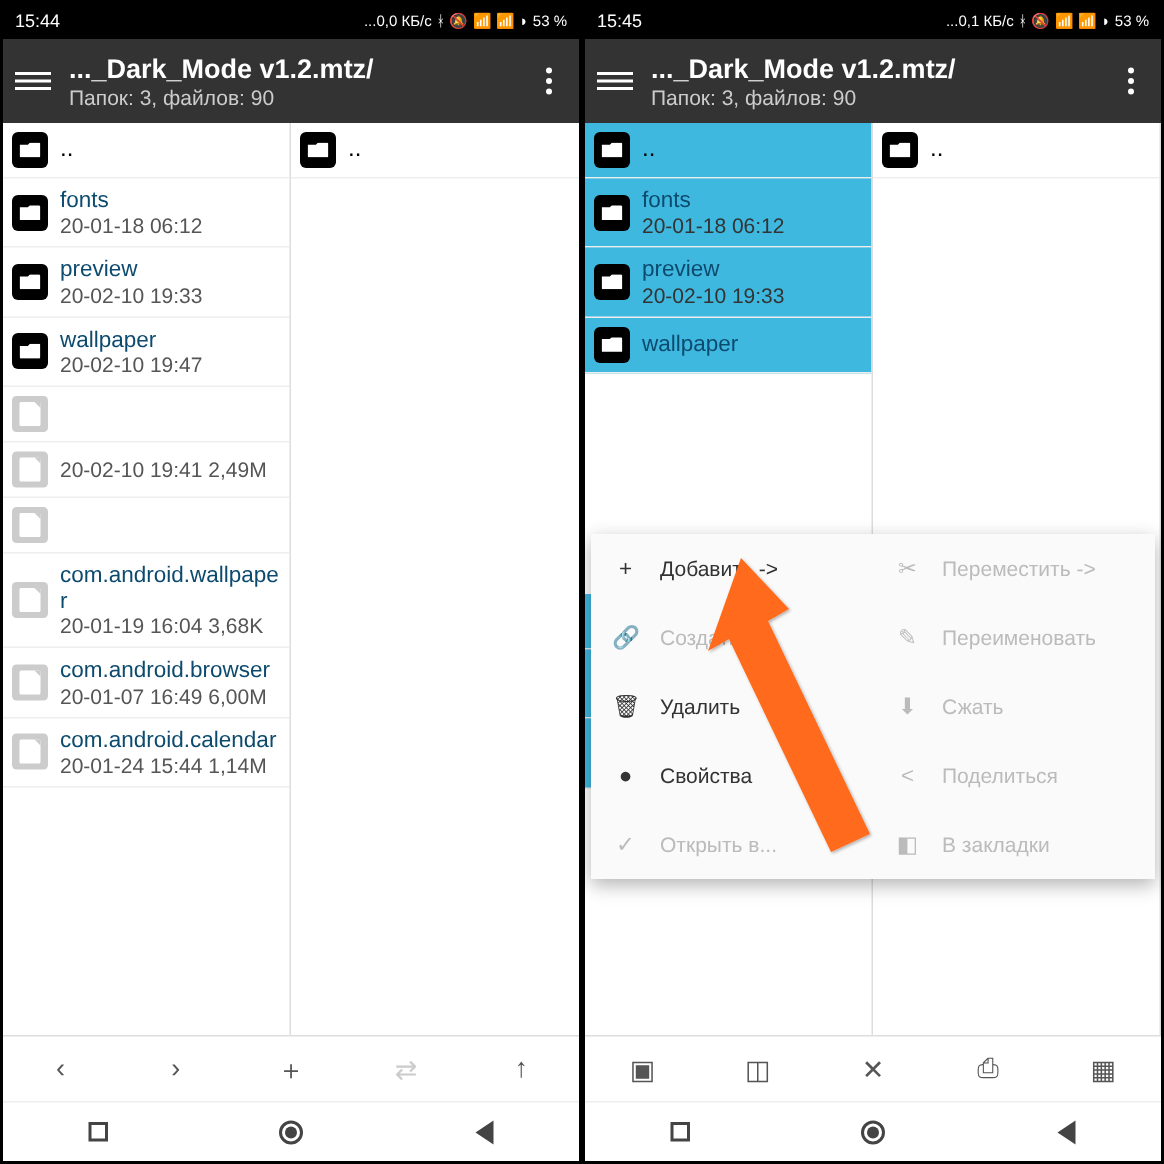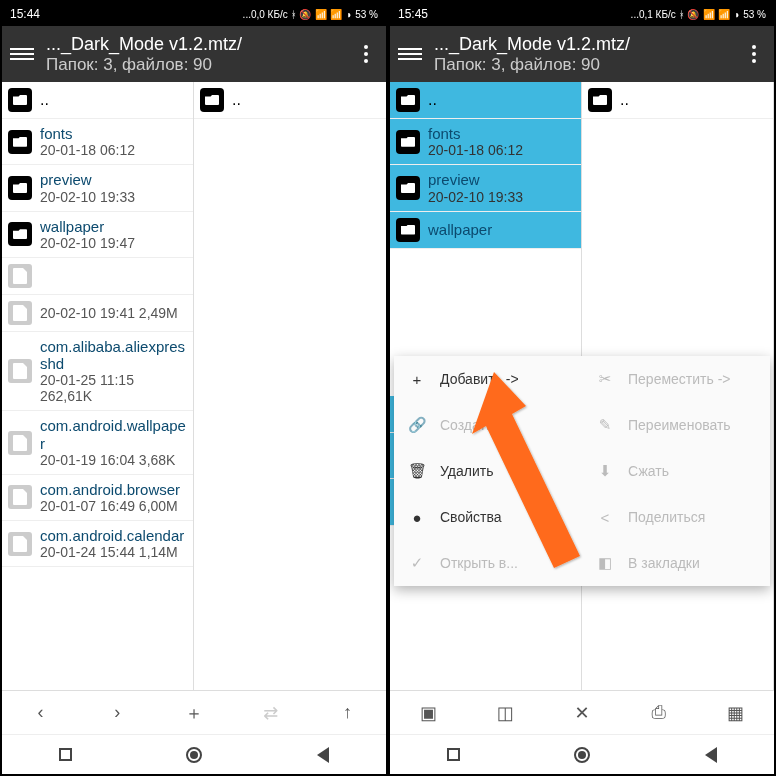--- a/index.html
+++ b/index.html
@@ -5,22 +5,22 @@
 *{margin:0;padding:0;box-sizing:border-box;font-family:Arial,sans-serif}
 body{background:#fff;width:776px;height:776px;overflow:hidden}
 .container{display:flex;height:603px}
 .phone{width:388px;height:776px;border:2px solid #000;position:relative;background:#fff;display:flex;flex-direction:column}
 .statusbar{background:#000;color:#fff;height:24px;display:flex;justify-content:space-between;align-items:center;padding:0 8px;font-size:12px}
 .status-right{display:flex;align-items:flex-end;gap:3px;font-size:10px}
 .header{background:#333;color:#fff;height:56px;display:flex;align-items:center;padding:0 8px}
 .hamburger{width:24px;height:24px;display:flex;flex-direction:column;justify-content:center;gap:3px;margin-right:12px}
 .hamburger span{height:2px;background:#fff}
 .title{flex:1;min-width:0}
-.title-main{font-size:18px;font-weight:400;white-space:nowrap;overflow:hidden;text-overflow:ellipsis}
-.title-sub{font-size:17px;color:#ccc}
+.title-main{font-size:18px;font-weight:700;white-space:nowrap;overflow:hidden;text-overflow:ellipsis}
+.title-sub{font-size:14px;color:#ccc}
 .dots{width:24px;display:flex;flex-direction:column;align-items:center;gap:3px}
 .dots span{width:4px;height:4px;background:#fff;border-radius:50%}
 .panes{flex:1;display:flex;overflow:hidden}
 .pane{width:50%;border-right:1px solid #ddd;overflow:hidden}
 .pane:last-child{border-right:none}
 .uprow{display:flex;align-items:center;padding:4px 6px}
 .folder-icon{width:24px;height:24px;background:#000;border-radius:4px;display:flex;align-items:center;justify-content:center;margin-right:8px}
 .folder-icon::before{content:"";width:14px;height:10px;background:#fff;border-radius:1px;clip-path:polygon(0 15%,40% 15%,50% 0,100% 0,100% 100%,0 100%)}
 .file-icon{width:24px;height:24px;background:#ccc;border-radius:3px;display:flex;align-items:center;justify-content:center;margin-right:8px;position:relative}
 .file-icon::before{content:"";position:absolute;width:14px;height:16px;background:#fff;border-radius:1px}
@@ -114,24 +114,20 @@
               <div class="file-icon"></div>
             </div>
             <div class="item">
               <div class="file-icon"></div>
               <div class="item-text">
                 <div class="item-meta">20-02-10 19:41  2,49M</div>
               </div>
             </div>
             <div class="item">
               <div class="file-icon"></div>
-              <div class="item-text">
-                <div class="item-name">com.alibaba.aliexpresshd</div>
-                <div class="item-meta">20-01-25 11:15  262,61K</div>
-              </div>
             </div>
             <div class="item">
               <div class="file-icon"></div>
               <div class="item-text">
                 <div class="item-name">com.android.wallpaper</div>
                 <div class="item-meta">20-01-19 16:04  3,68K</div>
               </div>
             </div>
             <div class="item">
               <div class="file-icon"></div>

